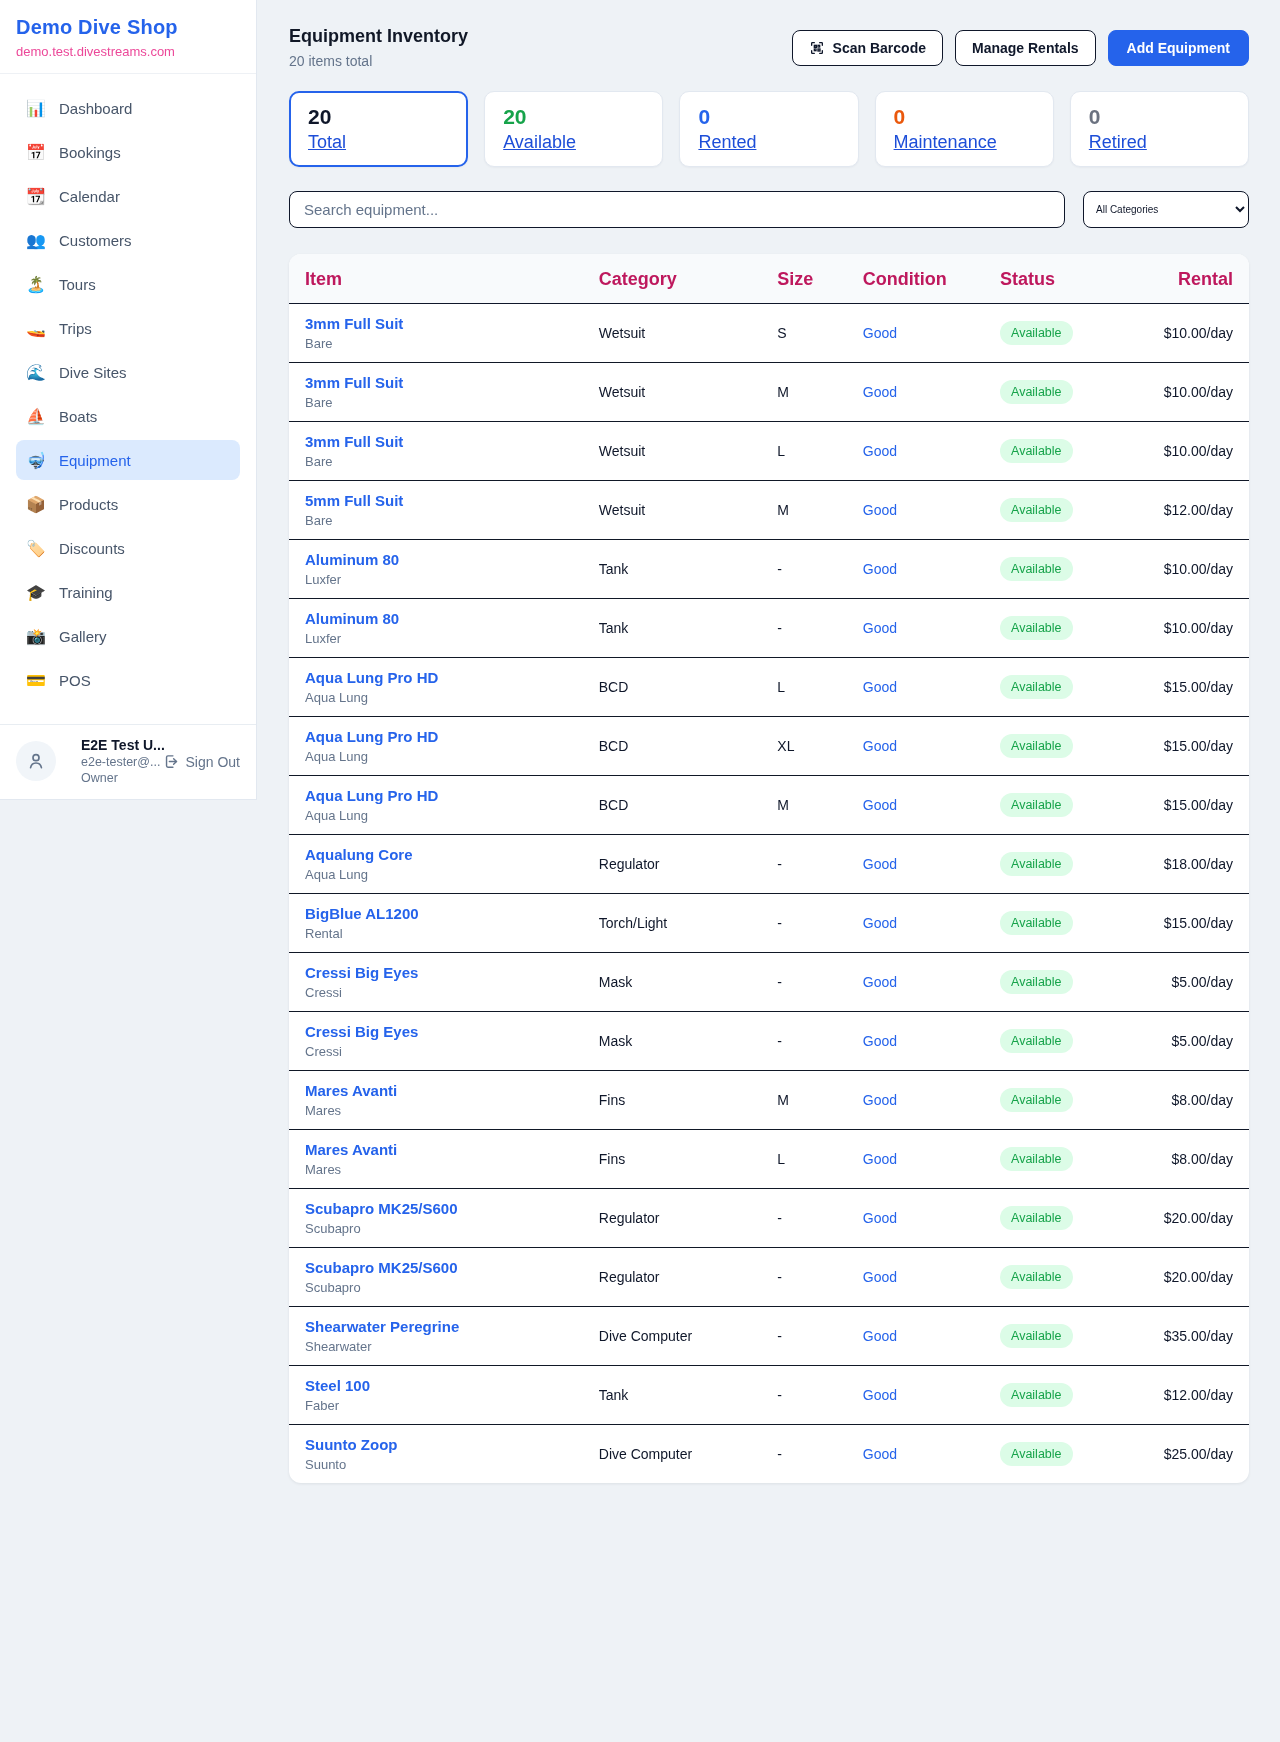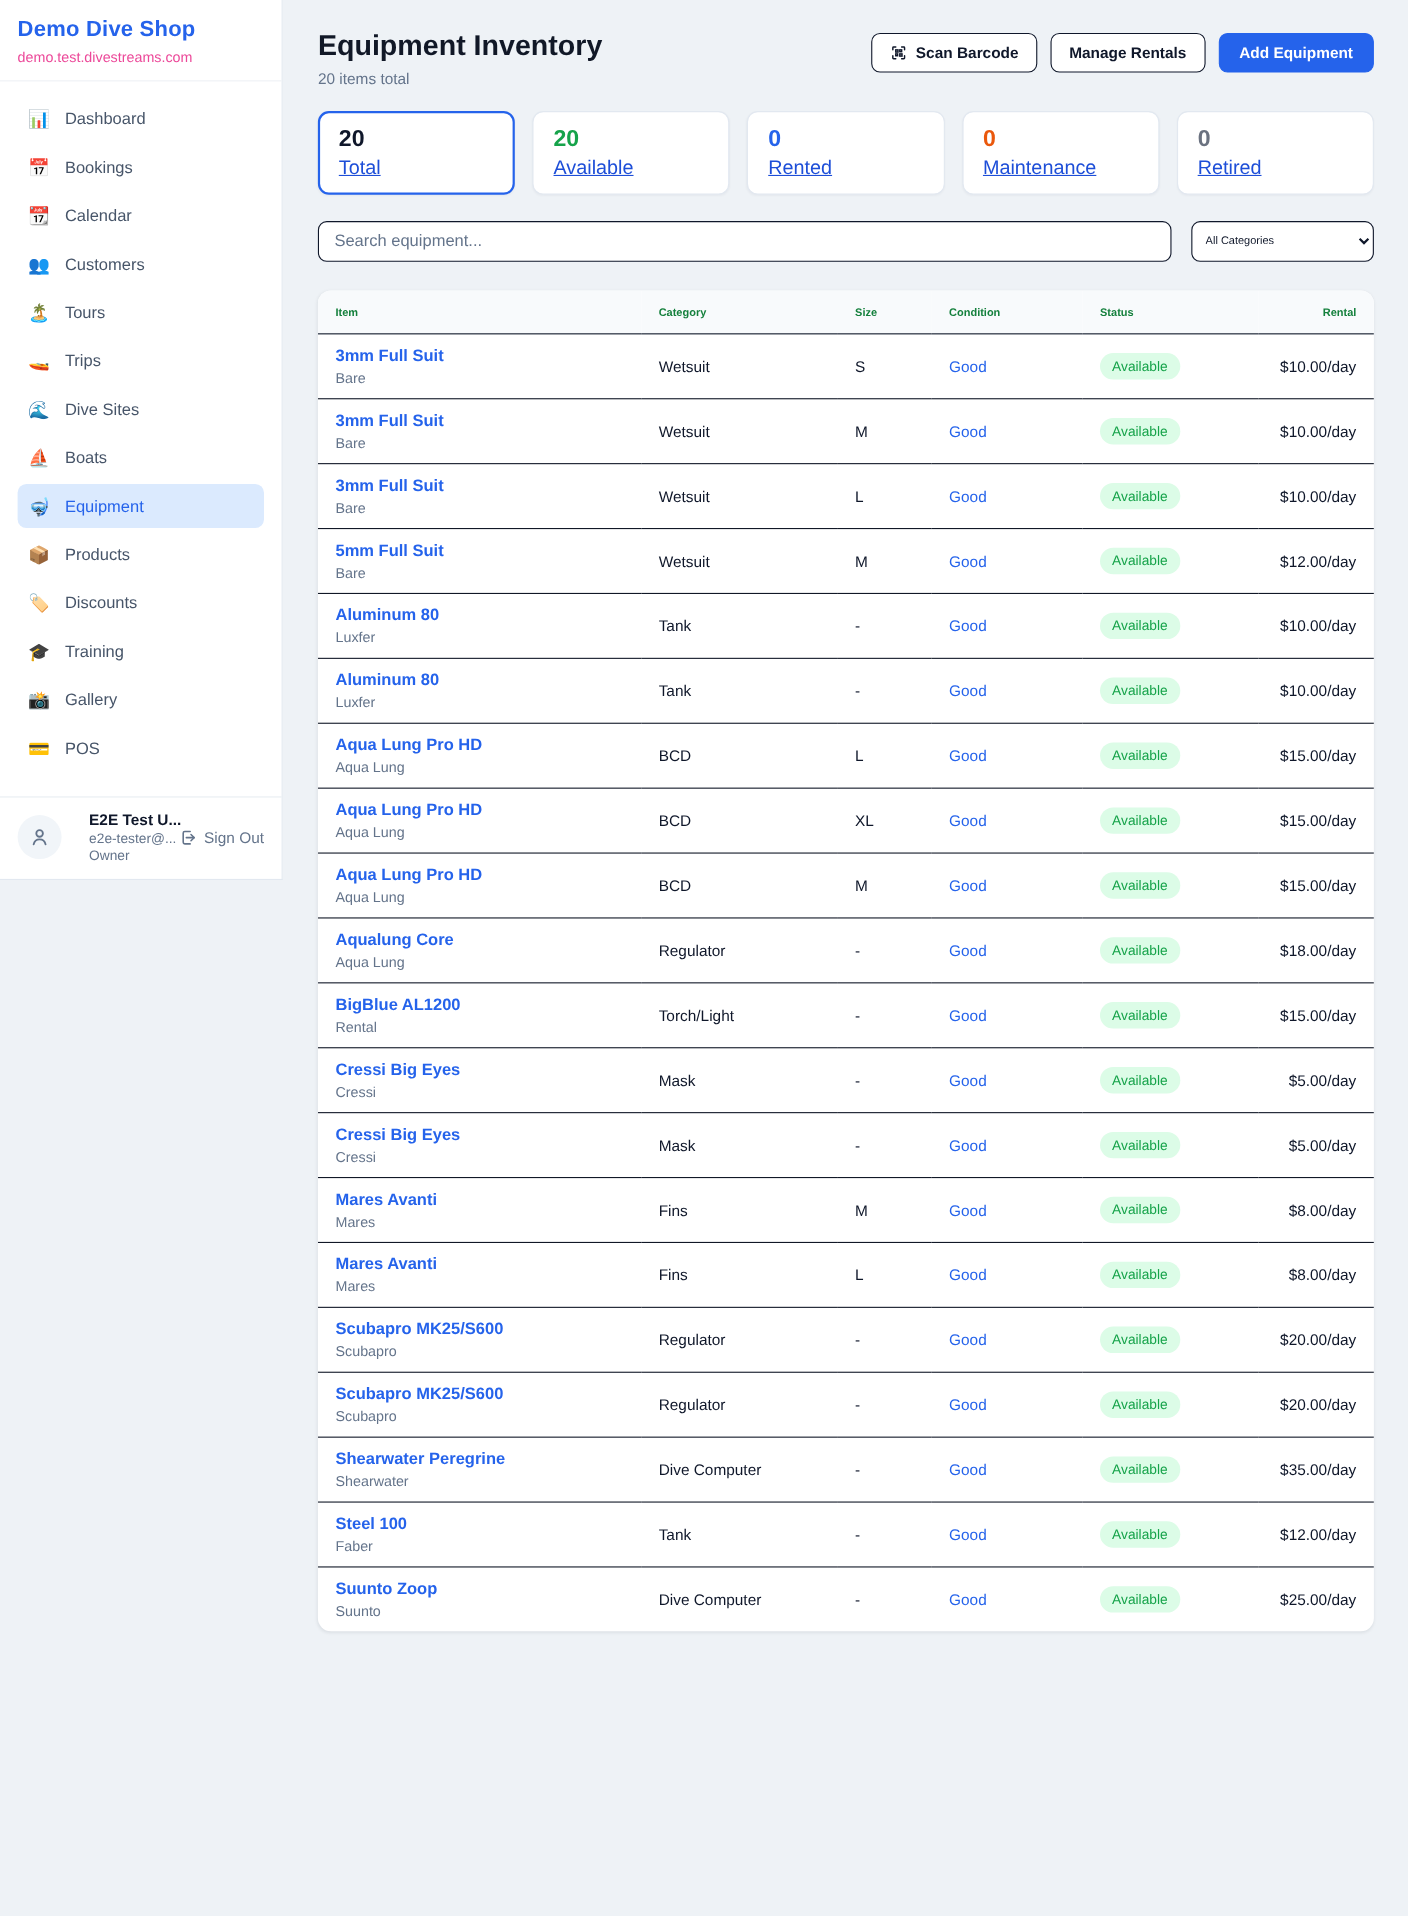--- a/index.html
+++ b/index.html
@@ -40,26 +40,26 @@
     display:flex; align-items:center; gap:10px;
   }
   .avatar {
     width:40px; height:40px; border-radius:50%;
     background:#f1f5f9; display:flex; align-items:center; justify-content:center;
     flex:none;
   }
   .user-meta { flex:1; min-width:0;margin-left:15px; }
   .user-name { font-size:14px; font-weight:bold; color:#0f172a; white-space:nowrap; }
   .user-email, .user-role { font-size:12.5px; color:#64748b; margin-top:2px; white-space:nowrap; }
-  .signout { display:flex; align-items:center; gap:6px; color:#64748b; font-size:14px; cursor:pointer; white-space:nowrap; }
+  .signout { display:flex; align-items:flex-end; gap:6px; color:#64748b; font-size:14px; cursor:pointer; white-space:nowrap; }
 
   
   .main { flex:1; padding:26px 31px 40px 32px; }
   .page-header { display:flex; justify-content:space-between; align-items:flex-start; margin-bottom:22px; }
-  .page-title { font-size:26px; font-weight:800; color:#111827; }
+  .page-title { font-size:18px; font-weight:800; color:#111827; }
   .page-subtitle { font-size:14px; color:#64748b; margin-top:6px; }
   .header-actions { display:flex; gap:12px; align-items:center; margin-top:4px; }
   .btn {
     height:36px; padding:0 16px; border-radius:8px; font-size:14px; font-weight:600;
     display:flex; align-items:center; gap:8px; cursor:pointer;
     background:#ffffff; border:1px solid #0f172a; color:#0f172a;
     font-family:"Liberation Sans", sans-serif;
   }
   .btn.primary { background:#2563eb; border-color:#2563eb; color:#ffffff; padding:0 18px; }
 
@@ -87,21 +87,21 @@
     font-family:"Liberation Sans", sans-serif;
   }
 
   
   .table-card {
     background:#ffffff; border-radius:12px; overflow:hidden;
     box-shadow:0 1px 3px rgba(15,23,42,.08);
   }
   table { width:100%; border-collapse:collapse; }
   thead th {
-    background:#f8fafc; text-align:left; font-size:10px; font-weight:bold; color:#15803d;
+    background:#f8fafc; text-align:left; font-size:18px; font-weight:bold; color:#be185d;
     padding:15px 16px 13px 16px; border-bottom:1.5px solid #0f172a;
   }
   thead th.col-rental { text-align:right; }
   tbody td { padding:11px 16px; border-bottom:1px solid #111827; font-size:14px; color:#0f172a; vertical-align:middle; }
   tbody tr:last-child td { border-bottom:none; }
   .item-name { color:#2563eb; font-size:15px; font-weight:bold; text-decoration:none; cursor:pointer; display:inline-block; }
   .item-brand { color:#64748b; font-size:13px; margin-top:4px; }
   .cond-link { color:#2563eb; text-decoration:none; cursor:pointer; }
   .badge {
     display:inline-block; background:#dcfce7; color:#16a34a;

